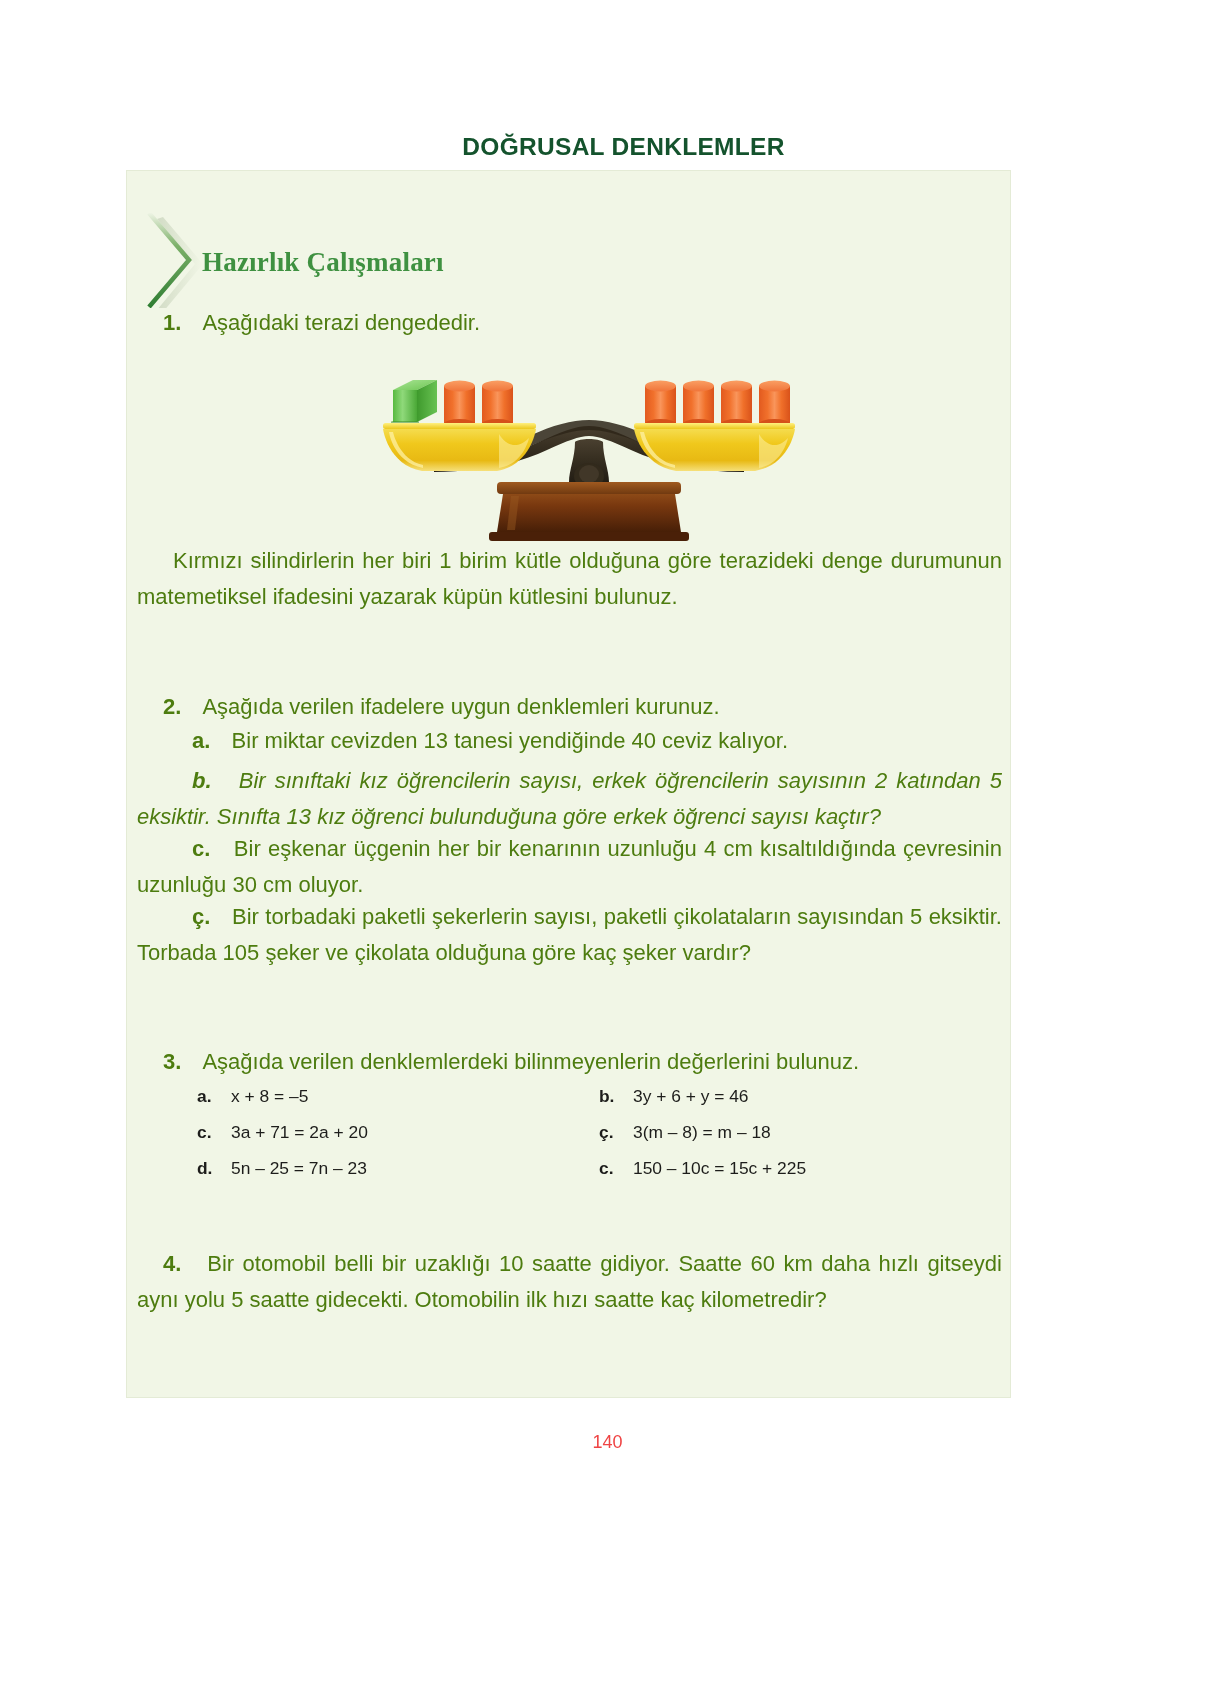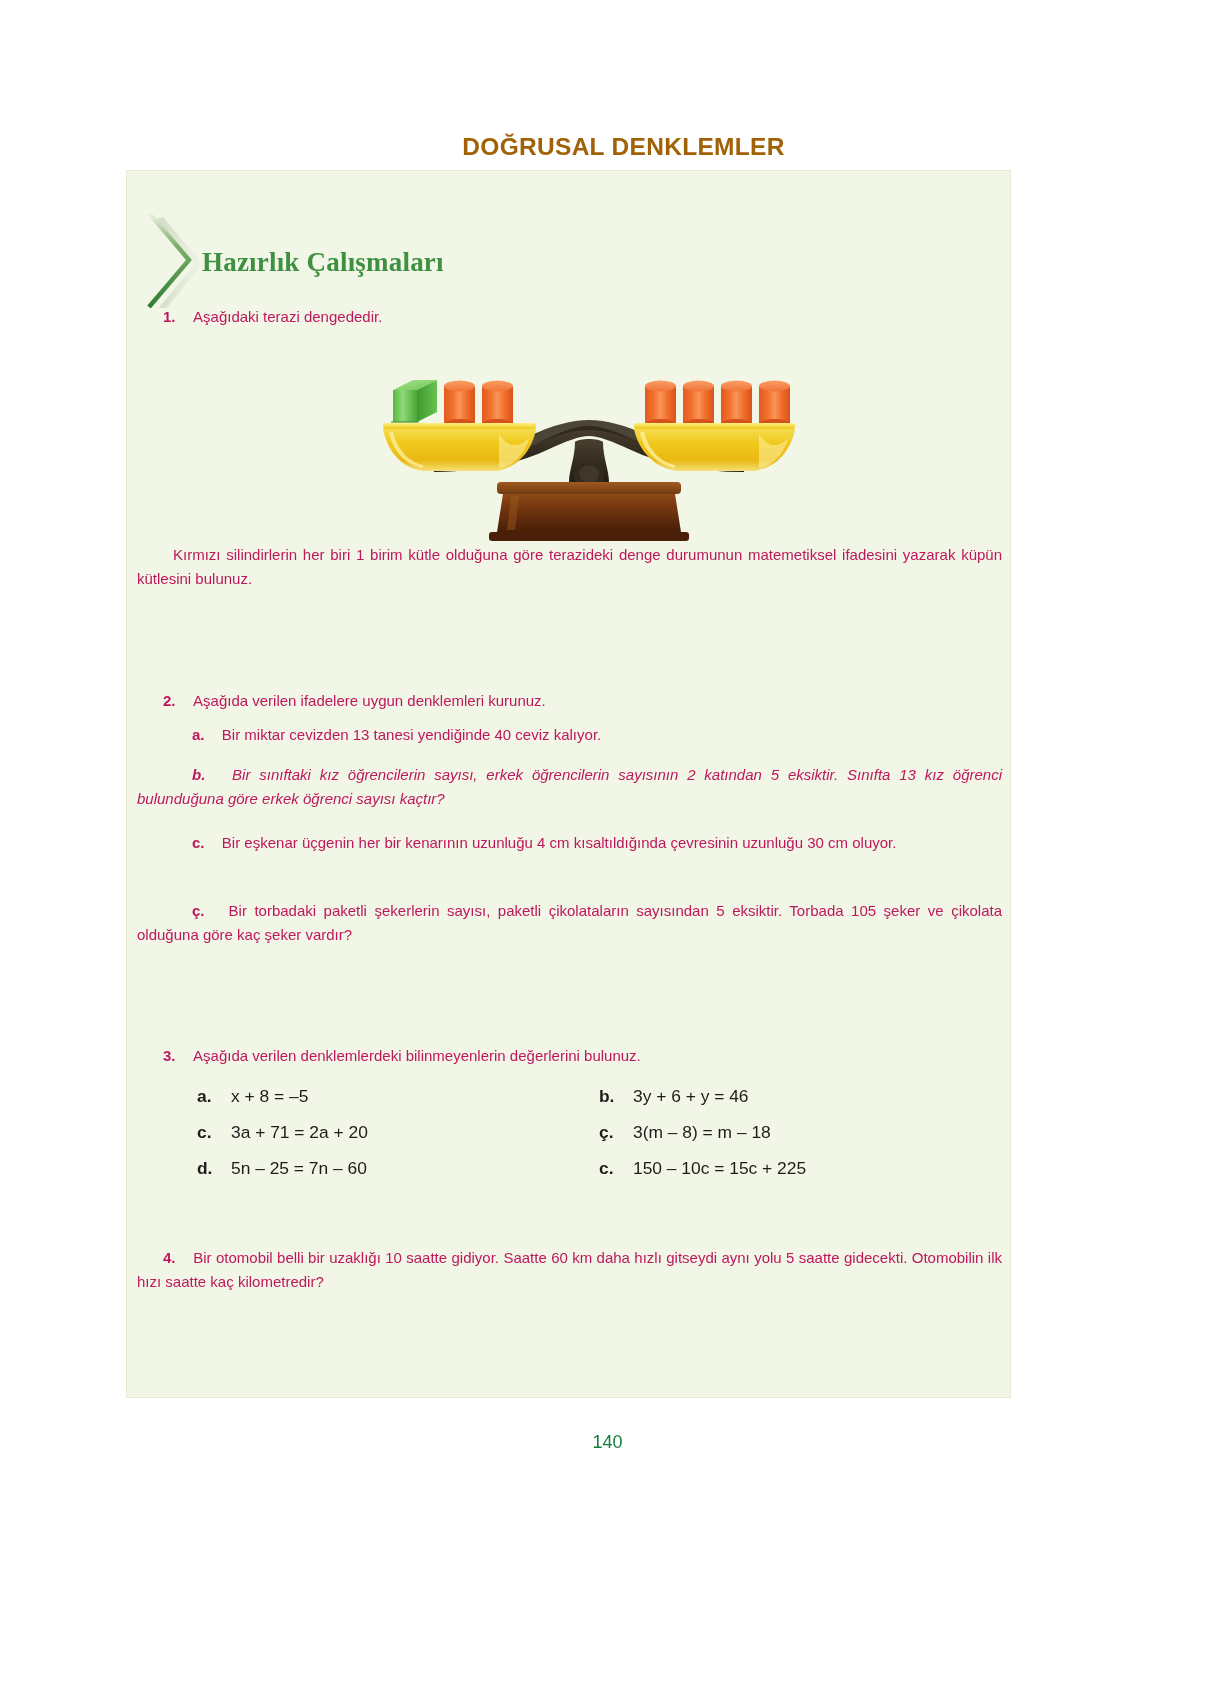--- a/index.html
+++ b/index.html
@@ -17,21 +17,21 @@
   }
   
   .chapter-title {
     position: absolute;
     left: 0; right: 0;
     top: 133px;
     text-align: center;
     font-size: 24.5px;
     font-weight: bold;
     letter-spacing: 0.3px;
-    color: #a16207;
+    color: #14532d;
     padding-left: 36px;
   }
   
   .panel {
     position: absolute;
     left: 126px;
     top: 170px;
     width: 885px;
     height: 1228px;
     background: #f1f6e6;
@@ -57,22 +57,22 @@
     top: 36px;
     font-family: "Liberation Serif", serif;
     font-size: 27px;
     font-weight: bold;
     color: #3f9141;
     letter-spacing: 0.2px;
   }
   
   .q {
     position: absolute;
-    font-size: 15px;
-    color: #be185d;
+    font-size: 22px;
+    color: #4d7c0f;
     line-height: 1.62;
   }
   .q b { font-weight: bold; }
   .just { text-align: justify; }
   .num { font-weight: bold; }
   
   .scale-wrap {
     position: absolute;
     left: 252px;
     top: 175px;
@@ -102,21 +102,21 @@
     flex: 0 0 34px;
   }
   .eq-body { white-space: nowrap; }
   
   .page-number {
     position: absolute;
     left: 4px; right: 0;
     top: 1432px;
     text-align: center;
     font-size: 18px;
-    color: #15803d;
+    color: #ef4444;
   }
 </style>
 </head>
 <body>
 
 <div class="page">
 
   <div class="chapter-title">DOĞRUSAL DENKLEMLER</div>
 
   <div class="panel">
@@ -339,21 +339,21 @@
           <span class="eq-body">3a + 71 = 2a + 20</span>
         </div>
         <div class="eq-cell" style="padding-left:26px;">
           <span class="eq-label">ç.</span>
           <span class="eq-body">3(m – 8) = m – 18</span>
         </div>
       </div>
       <div class="eq-row">
         <div class="eq-cell" style="padding-left:34px;">
           <span class="eq-label">d.</span>
-          <span class="eq-body">5n – 25 = 7n – 60</span>
+          <span class="eq-body">5n – 25 = 7n – 23</span>
         </div>
         <div class="eq-cell" style="padding-left:26px;">
           <span class="eq-label">c.</span>
           <span class="eq-body">150 – 10c = 15c + 225</span>
         </div>
       </div>
     </div>
 
     <div class="q just" style="left:10px; top:1075px; width:865px;">
       <span style="display:inline-block;width:26px"></span><b class="num">4.</b>

